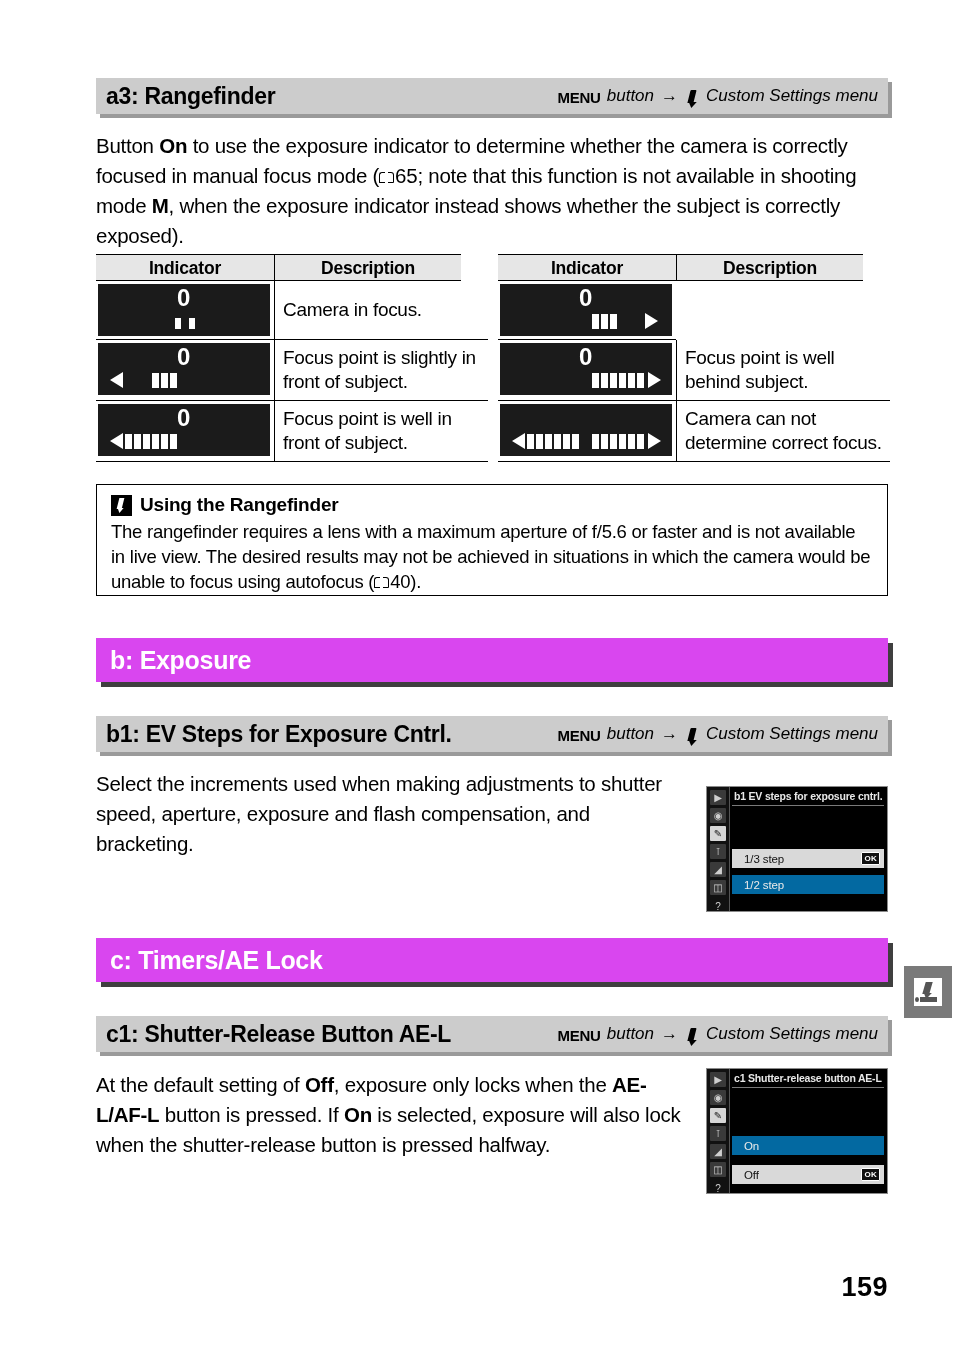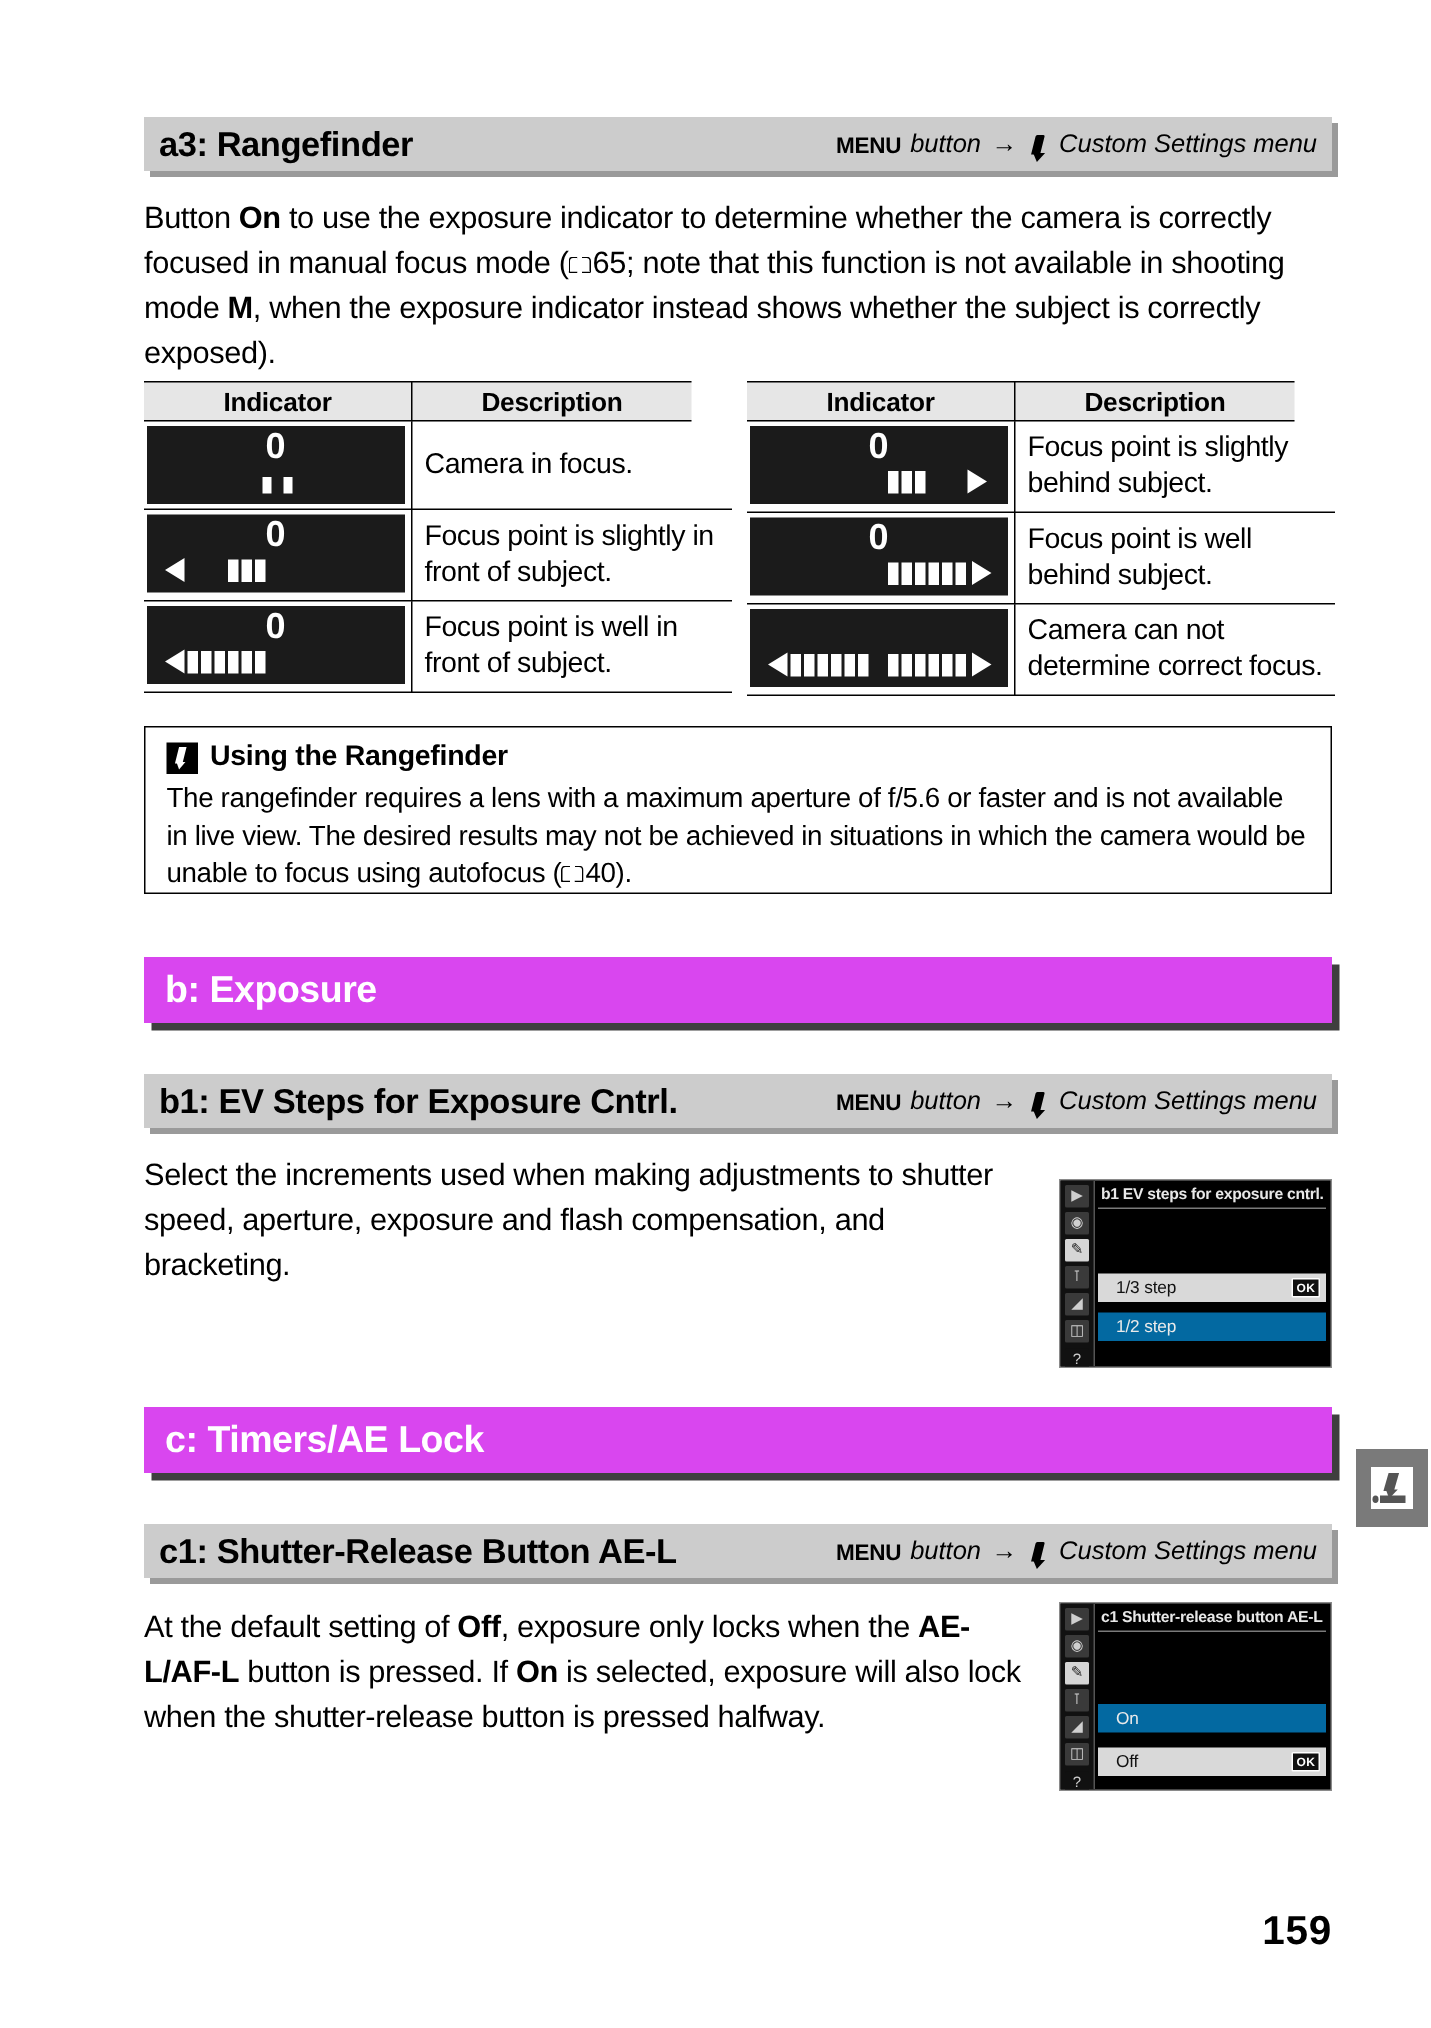--- a/index.html
+++ b/index.html
@@ -511,21 +511,20 @@
             <div class="lcd">
               <div class="zero" style="left: 79px;">0</div>
               <div class="segrow">
                 <div class="seg" style="left: 92px;"></div>
                 <div class="seg" style="left: 101px;"></div>
                 <div class="seg" style="left: 110px;"></div>
                 <div class="arrow-r" style="left: 145px;"></div>
               </div>
             </div>
           </div>
-          <div class="ind-cell-desc">Focus point is slightly behind subject.</div>
         </div>
         <div class="ind-row">
           <div class="ind-cell-img">
             <div class="lcd">
               <div class="zero" style="left: 79px;">0</div>
               <div class="segrow">
                 <div class="seg" style="left: 92px;"></div>
                 <div class="seg" style="left: 101px;"></div>
                 <div class="seg" style="left: 110px;"></div>
                 <div class="seg" style="left: 119px;"></div>

